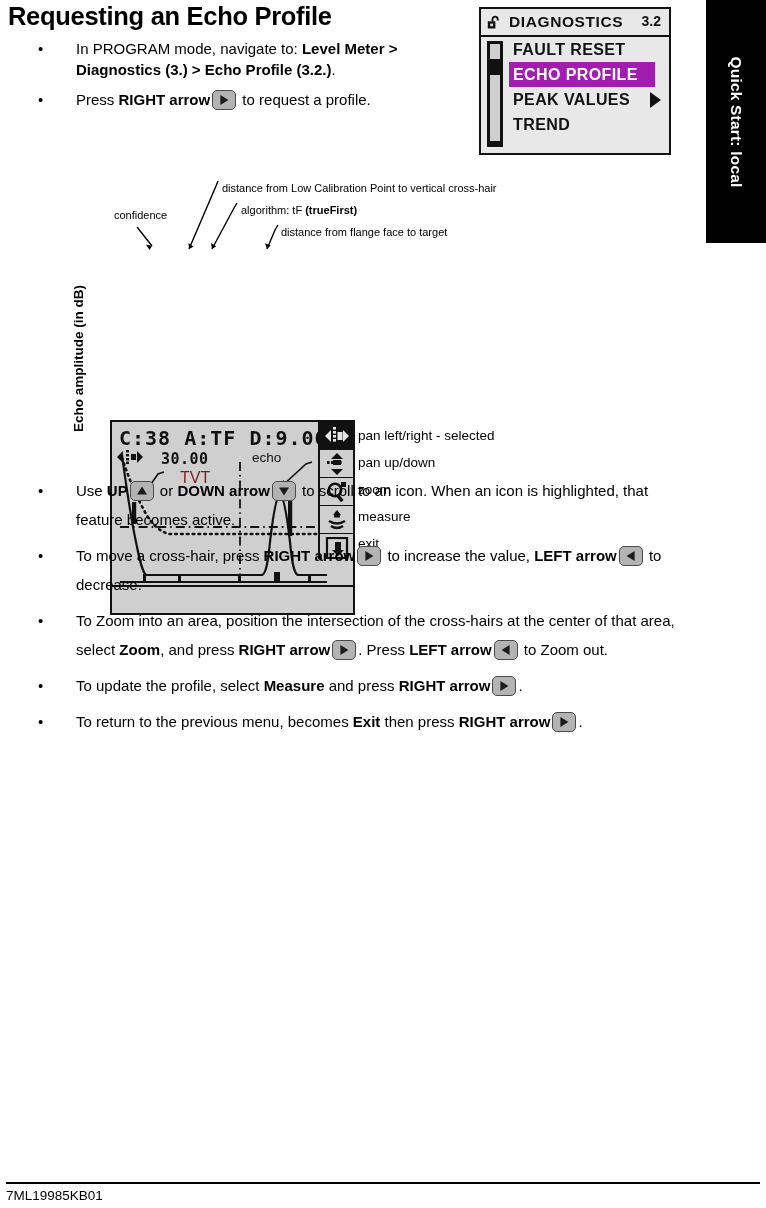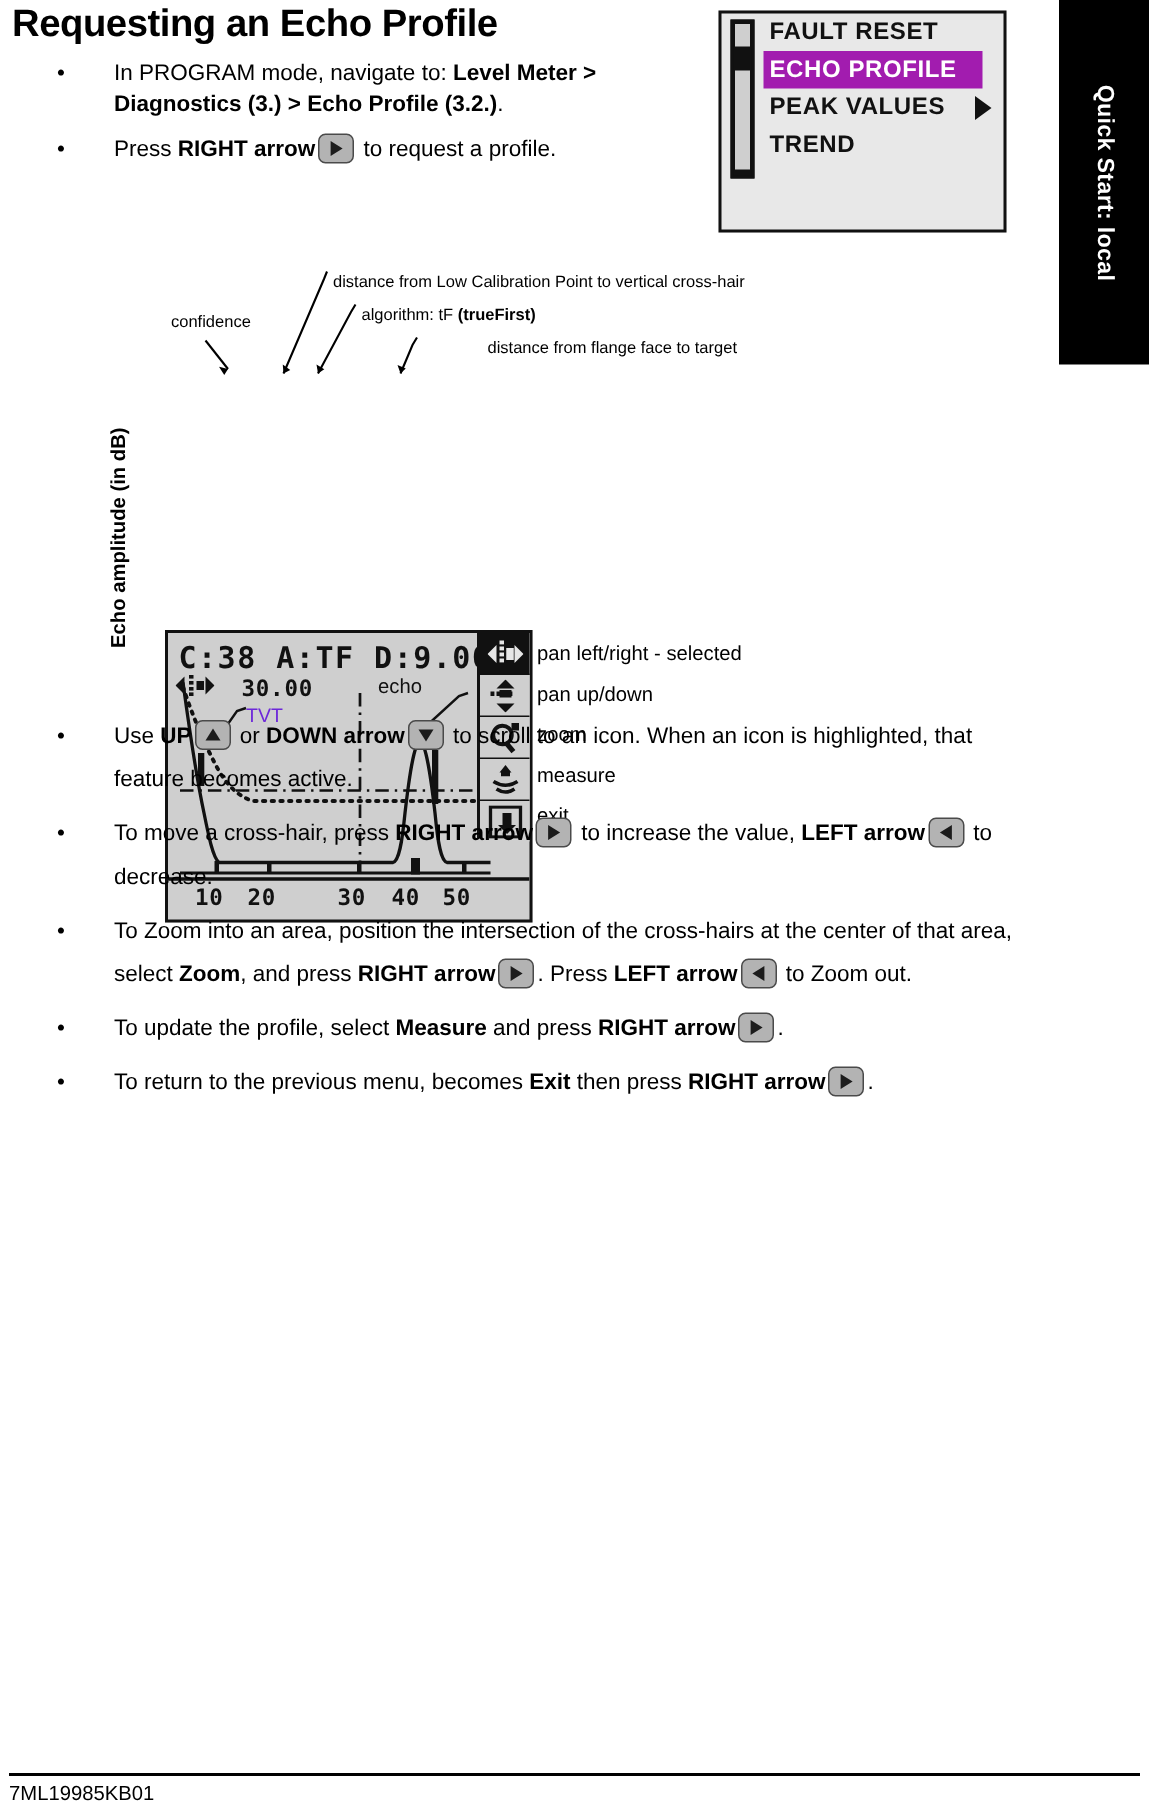--- a/index.html
+++ b/index.html
@@ -99,21 +99,21 @@
     position:absolute;left:110px;top:250px;width:245px;height:195px;
     border:2.2px solid #111;background:#cfcfcf;box-sizing:border-box;
   }
   .lcd-inner{position:absolute;inset:0;}
   .readout{
     position:absolute;left:7px;top:4px;font-size:20px;font-weight:bold;
     letter-spacing:1px;color:#111;font-family:"DejaVu Sans Mono",monospace;
   }
   .tvt-val{position:absolute;left:34px;top:28px;font-size:15px;font-weight:bold;
     letter-spacing:.5px;color:#111;font-family:"DejaVu Sans Mono",monospace;margin-left:15px;}
-  .tvt-lbl{position:absolute;left:52px;top:47px;font-size:13px;color:#6d28d9;}
+  .tvt-lbl{position:absolute;left:68px;top:47px;font-size:16px;color:#7f1d1d;}
   .echo-lbl{position:absolute;left:140px;top:28px;font-size:13.5px;color:#111;}
   .pan-marker{position:absolute;left:5px;top:27px;width:26px;height:16px;}
   .icon-col{
     position:absolute;right:0;top:0;width:35px;height:137px;
     border-left:2.2px solid #111;background:#cfcfcf;box-sizing:border-box;
   }
   .icon-cell{
     height:27px;border-bottom:1.6px solid #111;position:relative;
     display:flex;align-items:center;justify-content:center;background:#cfcfcf;
   }
@@ -146,41 +146,52 @@
   </div>
 
   <div class="h1">Requesting an Echo Profile</div>
 
   <div class="intro" id="intro-list">
       <div class="bullet-row"><span class="bullet-dot">•</span><span>In PROGRAM mode, navigate to: </span><b>Level Meter &gt; Diagnostics (3.) &gt; Echo Profile (3.2.)</b><span>.</span></div>
       <div class="bullet-row"><span class="bullet-dot">•</span><span>Press </span><b>RIGHT arrow</b><span class="key right"><span class="tri"></span></span><span> to request a profile.</span></div>
     </div>
 
   <div class="lcd-menu">
+    <div class="lcd-menu-head">
+      <span class="lock">
+        <svg width="15" height="15" viewBox="0 0 15 15">
+          <path d="M5.5 6.5 V4.2 a2.6 2.6 0 0 1 5.2 0 V5.4" fill="none" stroke="#111" stroke-width="1.9"></path>
+          <rect x="0.8" y="6.3" width="7.6" height="7.2" fill="#111"></rect>
+          <rect x="3.3" y="8.6" width="2.6" height="2.6" fill="#e8e8e8"></rect>
+        </svg>
+      </span>
+      <span class="lcd-title">DIAGNOSTICS</span>
+      <span class="lcd-ver">3.2</span>
+    </div>
     <div class="lcd-menu-body">
       <div class="scrollbar">
         <div class="scroll-cap-top"></div>
         <div class="scroll-thumb"></div>
       </div>
       <div class="menu-items" id="lcd-menu-items">
           <div class="menu-item"><span>FAULT RESET</span></div>
           <div class="menu-item sel"><span>ECHO PROFILE</span></div>
           <div class="menu-item"><span>PEAK VALUES</span><span class="menu-arrow"></span></div>
           <div class="menu-item"><span>TREND</span></div>
         </div>
     </div>
   </div>
 
   <div class="figure">
 
     <div class="fig-callout" style="left:222px;top:10px;">distance from Low Calibration Point to vertical cross-hair</div>
     <div class="fig-callout" style="left:241px;top:32px;">
       <span>algorithm: tF </span><b>(trueFirst)</b>
     </div>
-    <div class="fig-callout" style="left:281px;top:54px;margin-left:44px;">distance from flange face to target</div>
+    <div class="fig-callout" style="left:281px;top:54px;">distance from flange face to target</div>
     <div class="fig-callout" style="left:114px;top:37px;">confidence</div>
 
     <svg style="position:absolute;left:0;top:0;width:700px;height:290px;pointer-events:none;">
       <path d="M137 57 L152 76" stroke="#000" stroke-width="1.4" fill="none"></path>
       <path d="M152 76 l-6 -1.5 l3.5 5.5 z" fill="#000"></path>
       <path d="M218 11 L216 16 L189 79" stroke="#000" stroke-width="1.4" fill="none"></path>
       <path d="M189 79 l-0.5 -6 l5 3.7 z" fill="#000"></path>
       <path d="M237 33 L234 38 L212 79" stroke="#000" stroke-width="1.4" fill="none"></path>
       <path d="M212 79 l-1 -6 l5.2 3.2 z" fill="#000"></path>
       <path d="M278 55 L275 60 L267 79" stroke="#000" stroke-width="1.4" fill="none"></path>
@@ -233,27 +244,20 @@
 
           <line x1="0" y1="164" x2="241" y2="164" stroke="#111" stroke-width="2.2"></line>
 
           <path d="M52 50 L46 52 L32 72" stroke="#111" stroke-width="1.6" fill="none"></path>
           <path d="M32 72 l-0.4 -6 l5 3.5 z" fill="#111"></path>
 
           <path d="M200 40 L194 42 L170 64" stroke="#111" stroke-width="1.6" fill="none"></path>
           <path d="M170 64 l1 -6 l4.6 4 z" fill="#111"></path>
         </svg>
 
-        <div style="position:absolute;left:0;top:167px;width:241px;height:22px;" id="x-ticks">
-            <span style="position: absolute; left: 18px; top: 0px; font-size: 15px; font-weight: bold; font-family: &quot;DejaVu Sans Mono&quot;, monospace; color: rgb(17, 17, 17); letter-spacing: 0.5px;">10</span>
-            <span style="position: absolute; left: 53px; top: 0px; font-size: 15px; font-weight: bold; font-family: &quot;DejaVu Sans Mono&quot;, monospace; color: rgb(17, 17, 17); letter-spacing: 0.5px;">20</span>
-            <span style="position: absolute; left: 113px; top: 0px; font-size: 15px; font-weight: bold; font-family: &quot;DejaVu Sans Mono&quot;, monospace; color: rgb(17, 17, 17); letter-spacing: 0.5px;">30</span>
-            <span style="position: absolute; left: 149px; top: 0px; font-size: 15px; font-weight: bold; font-family: &quot;DejaVu Sans Mono&quot;, monospace; color: rgb(17, 17, 17); letter-spacing: 0.5px;">40</span>
-            <span style="position: absolute; left: 183px; top: 0px; font-size: 15px; font-weight: bold; font-family: &quot;DejaVu Sans Mono&quot;, monospace; color: rgb(17, 17, 17); letter-spacing: 0.5px;">50</span>
-          </div>
 
         <div class="icon-col" id="icon-col">
             <div class="icon-cell sel">
               <span style="display: flex; align-items: center; justify-content: center;">
                 <svg width="24" height="22" viewBox="0 0 24 22">
                   <path d="M0 11 L6 5 L6 17 Z" fill="#e6e6e6"></path>
                   <path d="M24 11 L18 5 L18 17 Z" fill="#e6e6e6"></path>
                   <rect x="8" y="2" width="3" height="2.6" fill="#e6e6e6"></rect>
                   <rect x="8" y="6" width="3" height="2.6" fill="#e6e6e6"></rect>
                   <rect x="8" y="10" width="3" height="2.6" fill="#e6e6e6"></rect>

